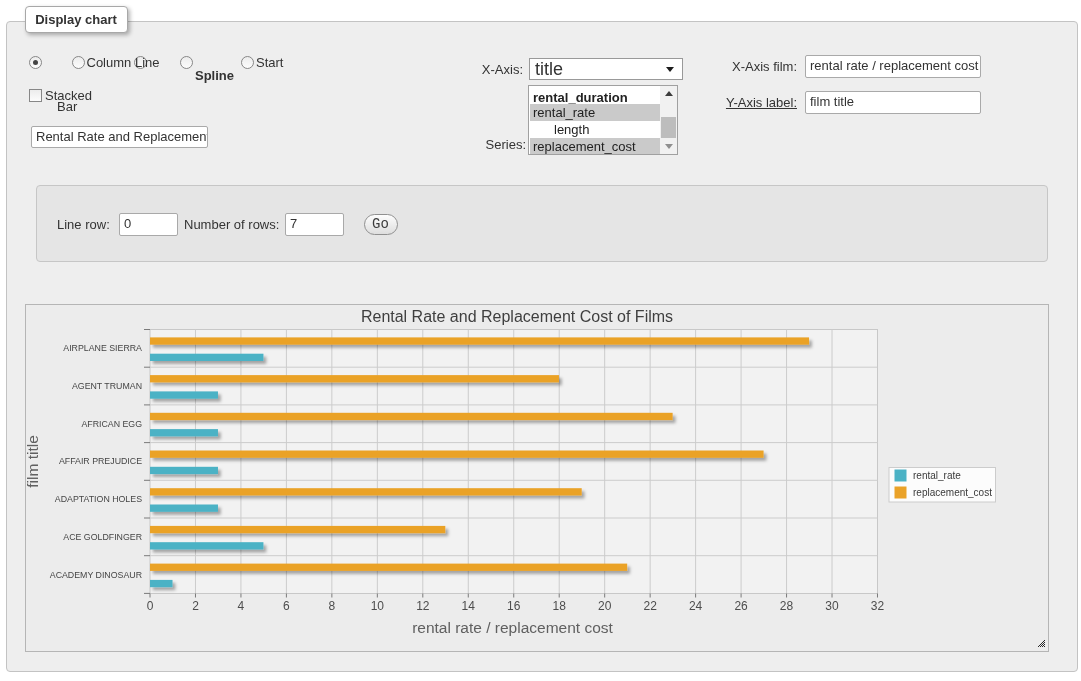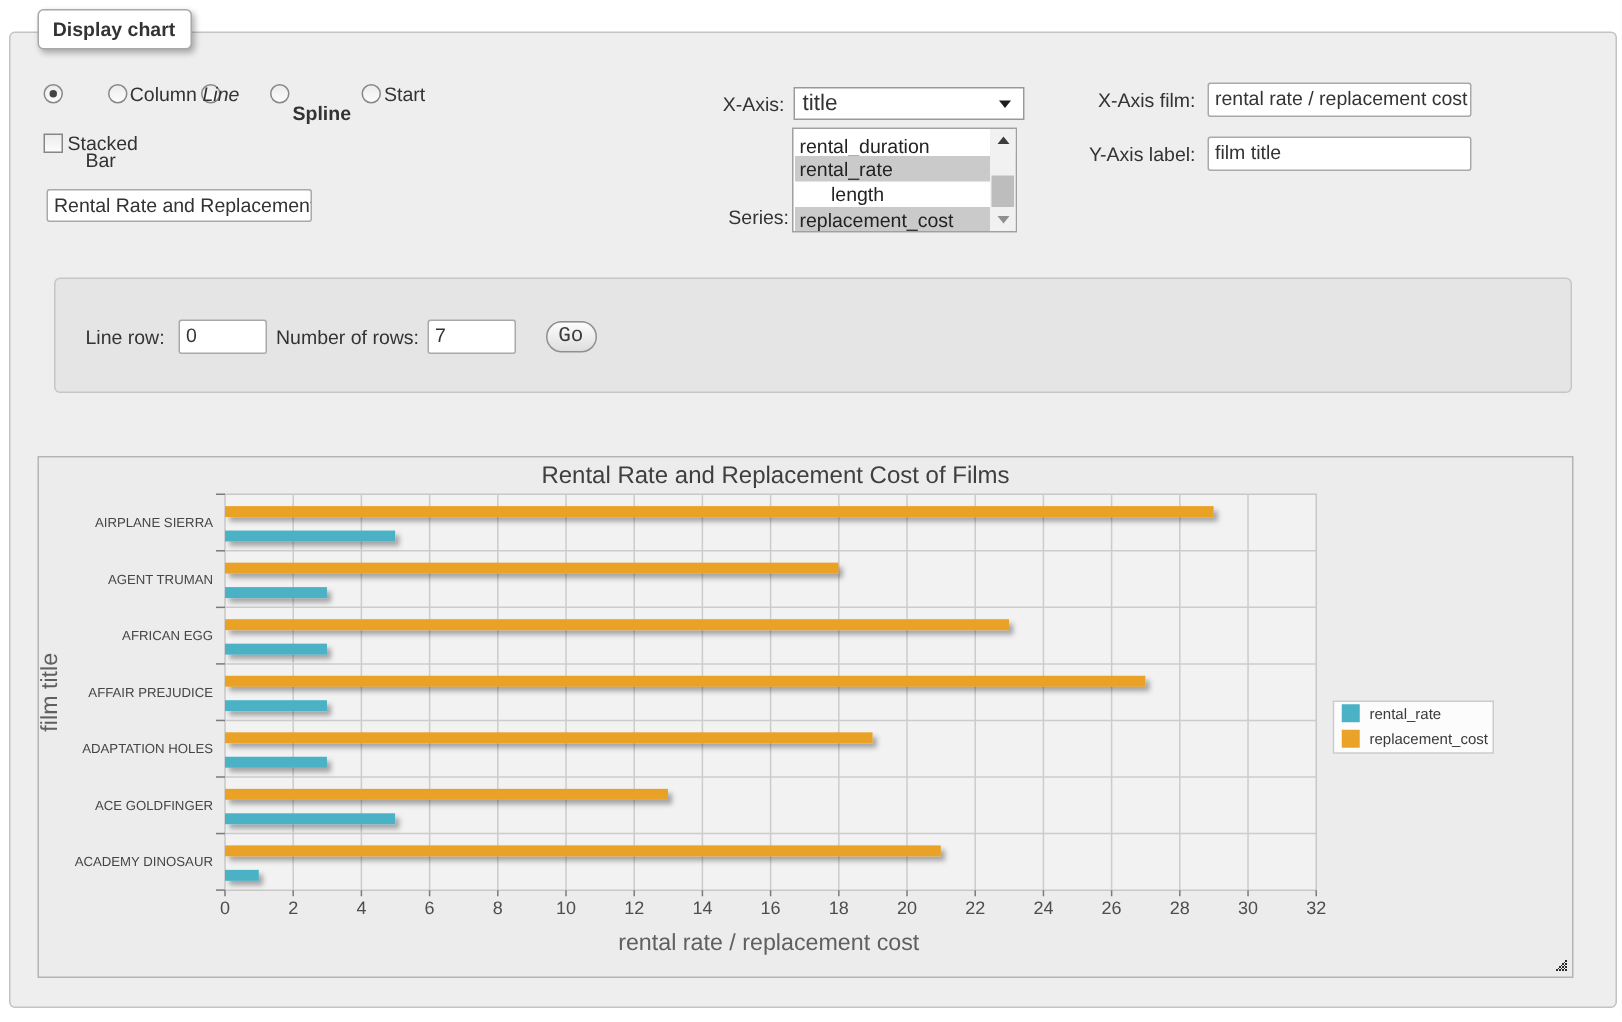--- a/index.html
+++ b/index.html
@@ -5,21 +5,21 @@
 * { margin:0; padding:0; box-sizing:border-box; }
 html,body { width:1081px; height:681px; background:#fff; font-family:"Liberation Sans", sans-serif; position:relative; overflow:hidden; }
 .abs { position:absolute; }
 #fieldset { left:5.5px; top:20.5px; width:1072px; height:651.5px; background:#eeeeee; border:1px solid #c3c3c3; border-radius:4px; }
 #legendbox { left:24.5px; top:6px; width:103px; height:27px; background:#fff; border:1px solid #a8a8a8; border-radius:4px; box-shadow:2px 2px 4px rgba(0,0,0,0.3); font-weight:bold; font-size:13px; color:#333; text-align:center; line-height:25px; }
 .lbl { font-size:13px; color:#333; height:15px; line-height:15px; }
 .radio { width:13px; height:13px; border:1px solid #878787; border-radius:50%; background:linear-gradient(#ececec,#fcfcfc); }
 .radio.on::after { content:""; position:absolute; left:3px; top:3px; width:5px; height:5px; border-radius:50%; background:#444; }
 .check { width:13px; height:13px; border:1px solid #878787; background:linear-gradient(#ececec,#fcfcfc); }
 .tinput { background:#fff; border:1px solid #a9a9a9; border-radius:2px; font-size:13px; color:#333; line-height:20px; padding-left:4px; white-space:nowrap; overflow:hidden; }
-#xsel { left:529px; top:57.5px; width:153.5px; height:22.5px; background:#fff; border:1px solid #999; font-size:15px; color:#333; line-height:20px; padding-left:5px; }
+#xsel { left:529px; top:57.5px; width:153.5px; height:22.5px; background:#fff; border:1px solid #999; font-size:18px; color:#333; line-height:20px; padding-left:5px; }
 #xsel .arr { position:absolute; right:8px; top:8px; width:0; height:0; border-left:4px solid transparent; border-right:4px solid transparent; border-top:5px solid #1c1c1c; }
 #listbox { left:528px; top:85px; width:150px; height:70px; background:#fff; border:1px solid #a0a0a0; overflow:hidden; }
 .opt { position:absolute; left:1px; width:131px; height:17px; font-size:13px; line-height:17px; padding-left:3px; color:#222; }
 .opt.sel { background:#cacaca; }
 #sbar { position:absolute; right:0; top:0; width:17px; height:68px; background:#f1f1f1; }
 .sbtn { position:absolute; left:0; width:17px; height:16px; background:#f1f1f1; }
 #sthumb { position:absolute; left:1px; top:31px; width:15px; height:21px; background:#bdbdbd; }
 .tri-up { position:absolute; left:4.5px; top:5px; width:0; height:0; border-left:4px solid transparent; border-right:4px solid transparent; border-bottom:5px solid #3c3c3c; }
 .tri-dn { position:absolute; left:4.5px; top:6px; width:0; height:0; border-left:4px solid transparent; border-right:4px solid transparent; border-top:5px solid #8f8f8f; }
 #panel { left:36px; top:185px; width:1011.5px; height:77px; background:#e5e5e5; border:1px solid #c6c6c6; border-radius:4px; }
@@ -29,54 +29,54 @@
 </head>
 <body>
 <div id="fieldset" class="abs"></div>
 <div id="legendbox" class="abs">Display chart</div>
 
 <div class="abs radio on" style="left:29px; top:55.5px;"></div>
 <div class="abs lbl" style="left:57px; top:55px;margin-top:44px;">Bar</div>
 <div class="abs radio" style="left:72px; top:55.5px;"></div>
 <div class="abs lbl" style="left:86.5px; top:55px;">Column</div>
 <div class="abs radio" style="left:133.5px; top:55.5px;"></div>
-<div class="abs lbl" style="left:135px; top:55px;font-style:italic;">Line</div>
+<div class="abs lbl" style="left:135px; top:55px;">Line</div>
 <div class="abs radio" style="left:180px; top:55.5px;"></div>
 <div class="abs lbl" style="left:195px; top:68px;font-weight:bold;">Spline</div>
 <div class="abs radio" style="left:241px; top:55.5px;"></div>
 <div class="abs lbl" style="left:256px; top:55px;">Start</div>
 
 <div class="abs check" style="left:29px; top:88.5px;"></div>
 <div class="abs lbl" style="left:45px; top:88px;">Stacked</div>
 
 <div class="abs tinput" style="left:31px; top:126px; width:177px; height:22px;">Rental Rate and Replacement Cost of Films</div>
 
 <div class="abs lbl" style="left:443px; top:61.5px; width:80px; text-align:right;">X-Axis:</div>
 <div id="xsel" class="abs">title<span class="arr"></span></div>
 
 <div class="abs lbl" style="left:446px; top:137px; width:80px; text-align:right;">Series:</div>
 <div id="listbox" class="abs">
-  <div class="opt" style="top:3px;">rental_duration</div>
+  <div class="opt" style="top:3px;font-weight:bold;">rental_duration</div>
   <div class="opt sel" style="top:17.5px;">rental_rate</div>
   <div class="opt" style="top:34.5px;padding-left:24px;">length</div>
   <div class="opt sel" style="top:51.5px;">replacement_cost</div>
   <div id="sbar">
     <div class="sbtn" style="top:0;">
         <span class="tri-up"></span>
       </div>
     <div class="sbtn" style="bottom:0;">
         <span class="tri-dn"></span>
       </div>
     <div id="sthumb"></div>
   </div>
 </div>
 
 <div class="abs lbl" style="left:717px; top:59px; width:80px; text-align:right;">X-Axis film:</div>
 <div class="abs tinput" style="left:805px; top:55px; width:176px; height:23px;">rental rate / replacement cost</div>
-<div class="abs lbl" style="left:717px; top:95px; width:80px; text-align:right;">Y-Axis label:</div>
+<div class="abs lbl" style="left:717px; top:95px; width:80px; text-align:right;text-decoration:underline;">Y-Axis label:</div>
 <div class="abs tinput" style="left:805px; top:91px; width:176px; height:23px;">film title</div>
 
 <div id="panel" class="abs"></div>
 <div class="abs lbl" style="left:57px; top:217px;">Line row:</div>
 <div class="abs tinput" style="left:119px; top:213px; width:59px; height:22.5px;">0</div>
 <div class="abs lbl" style="left:184px; top:217px;">Number of rows:</div>
 <div class="abs tinput" style="left:285px; top:213px; width:59px; height:22.5px;">7</div>
 <div id="gobtn" class="abs">Go</div>
 
 <div id="chartbox" class="abs"></div>

